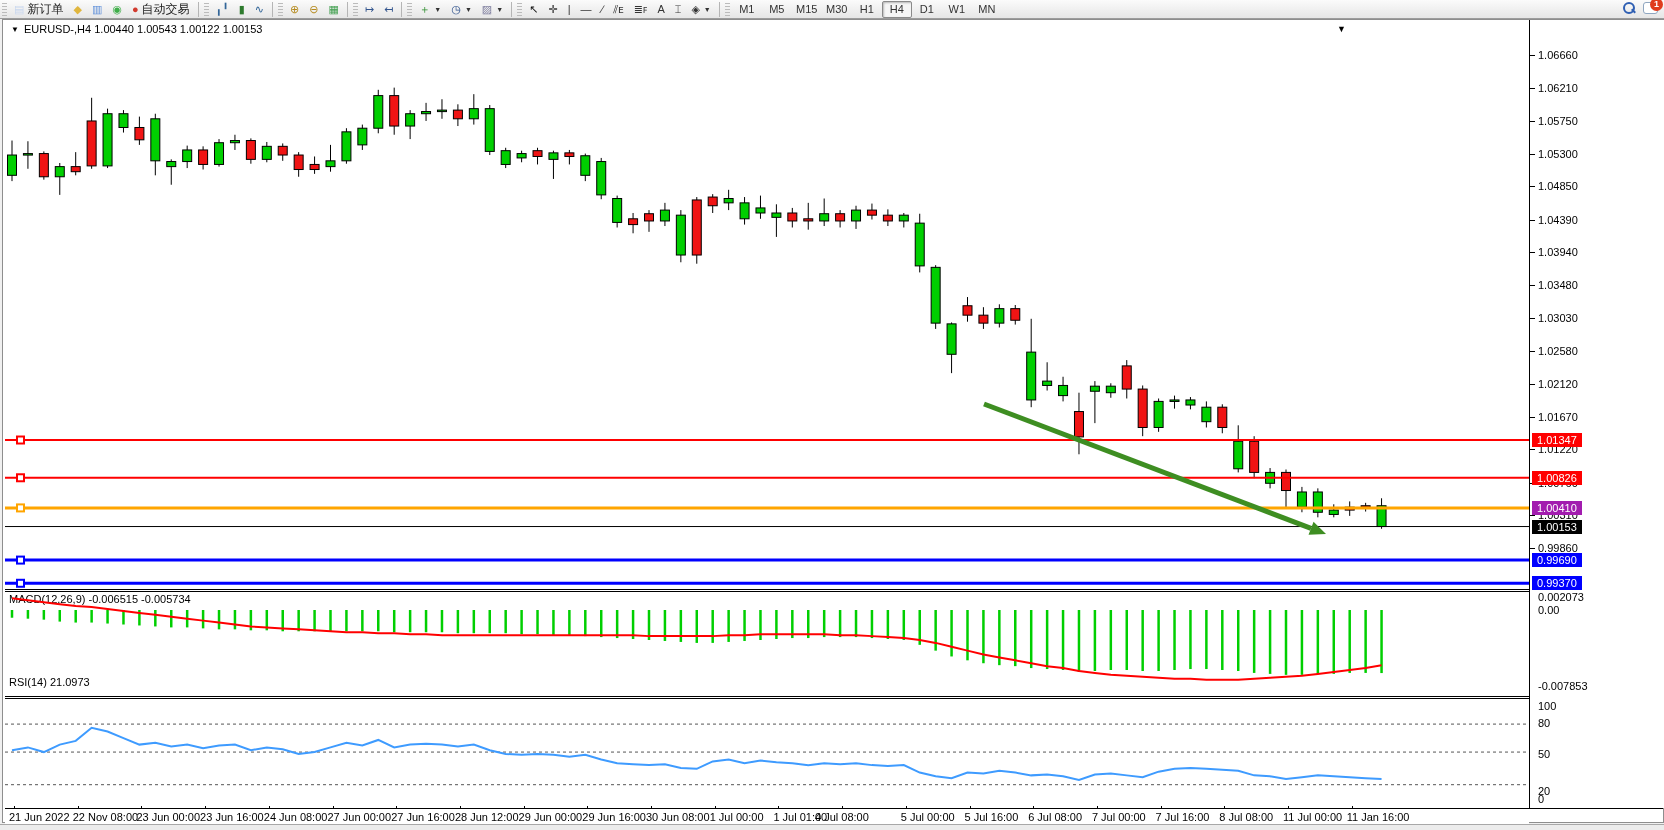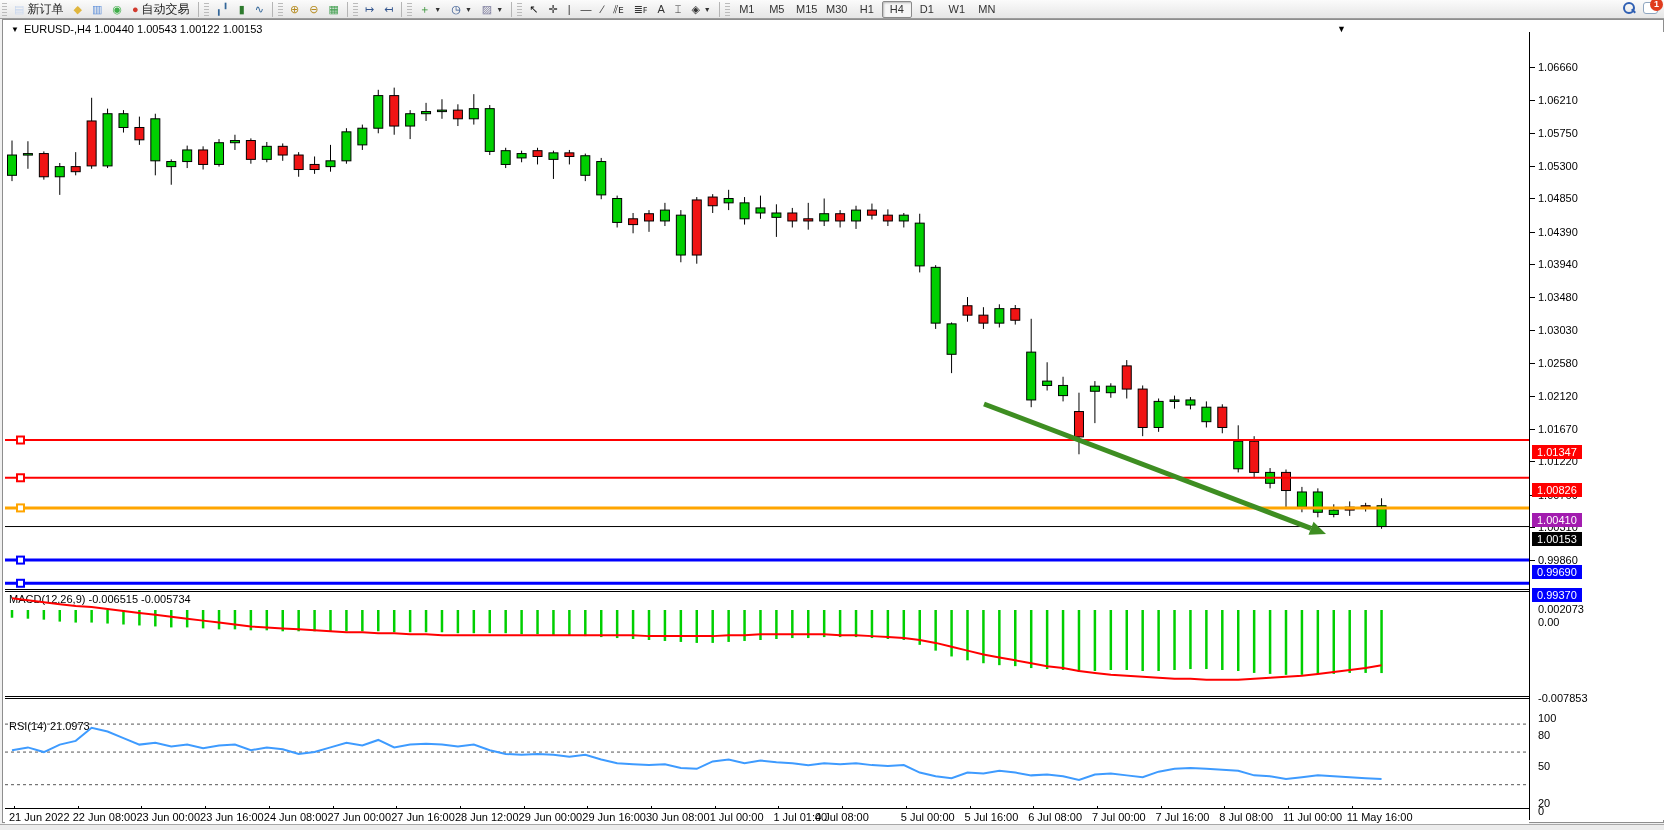--- a/index.html
+++ b/index.html
@@ -32,21 +32,21 @@
     border-radius:3px; background:#fff; }
   .bubble-badge { position:absolute; right:-6px; top:-5px; min-width:13px; height:13px;
     background:#e03c1e; color:#fff; border-radius:50%; font-size:9px; line-height:13px;
     text-align:center; font-weight:bold; padding:0 2px; }
 
   
   #chartwin { position:absolute; left:2px; top:19px; width:1662px; height:804px;
     background:#fff; border:1px solid #8e8e8e; }
   .pane-svg { position:absolute; left:2px; }
   .sepline { position:absolute; left:2px; width:1524px; height:1px; background:#000; }
-  #axis-col { position:absolute; left:1526px; top:12px; width:136px; height:788px;
+  #axis-col { position:absolute; left:1526px; top:0px; width:136px; height:788px;
     border-left:1px solid #000; background:#fff; font-size:11px; color:#000; }
   .ax-tick { position:absolute; left:0; width:5px; height:1px; background:#000; }
   .ax-label { position:absolute; left:8px; }
   .ax-badge { position:absolute; left:2px; height:14px; line-height:14px; padding:0 5px;
     color:#fff; font-size:11px; }
   #title-row { position:absolute; left:8px; top:3px; font-size:11px; color:#000;
     display:flex; align-items:center; gap:5px; }
   #title-row .tri { font-size:8px; }
   #shift-marker { position:absolute; left:1334px; top:4px; font-size:9px; color:#000; }
   .pane-label { position:absolute; left:6px; font-size:11px; color:#000; }
@@ -651,21 +651,21 @@
         <line x1="1312.8500000000001" y1="18.97951582867784" x2="1312.8500000000001" y2="82.89013035381751" stroke="#00cf00" stroke-width="2.5"></line>
         <line x1="1328.775" y1="18.97951582867784" x2="1328.775" y2="82.89013035381751" stroke="#00cf00" stroke-width="2.5"></line>
         <line x1="1344.7" y1="18.97951582867784" x2="1344.7" y2="81.9217877094972" stroke="#00cf00" stroke-width="2.5"></line>
         <line x1="1360.625" y1="18.97951582867784" x2="1360.625" y2="81.9217877094972" stroke="#00cf00" stroke-width="2.5"></line>
         <line x1="1376.55" y1="18.97951582867784" x2="1376.55" y2="82.06703910614526" stroke="#00cf00" stroke-width="2.5"></line>
         <polyline points="7,7.3594040968342656 22.925,9.296089385474861 38.85,11.232774674115458 54.775000000000006,13.169459962756052 70.7,15.106145251396649 86.625,16.074487895716945 102.55000000000001,18.01117318435754 118.47500000000001,19.94785847299814 134.4,21.884543761638735 150.32500000000002,23.82122905027933 166.25,25.757914338919928 182.175,27.69459962756052 198.10000000000002,29.63128491620112 214.025,31.567970204841714 229.95000000000002,33.50465549348231 245.875,35.44134078212291 261.8,36.4096834264432 277.725,37.378026070763504 293.65000000000003,38.3463687150838 309.575,39.31471135940409 325.5,40.2830540037244 341.425,41.2513966480447 357.35,41.2513966480447 373.27500000000003,42.219739292364984 389.20000000000005,42.219739292364984 405.125,43.18808193668529 421.05,43.18808193668529 436.975,44.15642458100559 452.90000000000003,44.15642458100559 468.82500000000005,44.15642458100559 484.75,44.15642458100559 500.675,44.15642458100559 516.6,44.15642458100559 532.525,44.15642458100559 548.45,44.15642458100559 564.375,44.15642458100559 580.3000000000001,44.15642458100559 596.225,44.15642458100559 612.15,44.15642458100559 628.075,44.15642458100559 644,45.12476722532589 659.9250000000001,45.12476722532589 675.85,45.12476722532589 691.775,45.12476722532589 707.7,45.12476722532589 723.625,44.15642458100559 739.5500000000001,44.15642458100559 755.475,43.18808193668529 771.4000000000001,43.18808193668529 787.325,43.18808193668529 803.25,43.18808193668529 819.1750000000001,43.18808193668529 835.1,44.15642458100559 851.0250000000001,44.15642458100559 866.95,45.12476722532589 882.875,46.093109869646185 898.8000000000001,47.061452513966486 914.725,48.99813780260708 930.6500000000001,51.903165735567974 946.575,55.77653631284916 962.5,59.649906890130346 978.4250000000001,63.523277467411546 994.35,66.42830540037244 1010.2750000000001,69.33333333333333 1026.2,72.23836126629422 1042.125,75.14338919925513 1058.05,77.08007448789571 1073.9750000000001,79.9851024208566 1089.9,81.9217877094972 1105.825,83.85847299813781 1121.75,84.8268156424581 1137.675,85.79515828677839 1153.6000000000001,86.76350093109869 1169.525,87.731843575419 1185.45,87.731843575419 1201.375,88.7001862197393 1217.3,88.7001862197393 1233.2250000000001,88.7001862197393 1249.15,87.731843575419 1265.075,86.76350093109869 1281,85.79515828677839 1296.925,84.8268156424581 1312.8500000000001,82.89013035381751 1328.775,80.95344506517691 1344.7,79.01675977653632 1360.625,77.08007448789571 1376.55,74.17504655493484" fill="none" stroke="#ff0000" stroke-width="2"></polyline>
       </svg>
     <div class="sepline" style="top:676px"></div>
     <div class="sepline" style="top:678px"></div>
 
-    <div class="pane-label" style="top:700px">RSI(14) 21.0973</div>
+    <div class="pane-label" style="top:656px">RSI(14) 21.0973</div>
     <svg id="rsi-svg" class="pane-svg" width="1524" height="110" style="top:678px">
         <line x1="0" y1="26.10169491525424" x2="1524" y2="26.10169491525424" stroke="#555" stroke-width="1" stroke-dasharray="3,3"></line>
         <line x1="0" y1="54.067796610169495" x2="1524" y2="54.067796610169495" stroke="#555" stroke-width="1" stroke-dasharray="3,3"></line>
         <line x1="0" y1="86.69491525423729" x2="1524" y2="86.69491525423729" stroke="#555" stroke-width="1" stroke-dasharray="3,3"></line>
         <polyline points="7,52.20338983050848 22.925,49.406779661016955 38.85,54.067796610169495 54.775000000000006,46.61016949152542 70.7,42.88135593220339 86.625,29.83050847457627 102.55000000000001,33.559322033898304 118.47500000000001,40.08474576271186 134.4,46.61016949152542 150.32500000000002,44.74576271186441 166.25,48.47457627118644 182.175,46.61016949152542 198.10000000000002,50.33898305084746 214.025,47.54237288135593 229.95000000000002,46.61016949152542 245.875,52.20338983050848 261.8,49.406779661016955 277.725,51.271186440677965 293.65000000000003,55.932203389830505 309.575,54.067796610169495 325.5,49.406779661016955 341.425,44.74576271186441 357.35,47.54237288135593 373.27500000000003,41.94915254237288 389.20000000000005,49.406779661016955 405.125,46.61016949152542 421.05,45.67796610169491 436.975,46.61016949152542 452.90000000000003,48.47457627118644 468.82500000000005,46.61016949152542 484.75,52.20338983050848 500.675,55.932203389830505 516.6,56.86440677966101 532.525,55.932203389830505 548.45,56.86440677966101 564.375,58.728813559322035 580.3000000000001,56.86440677966101 596.225,61.52542372881356 612.15,65.25423728813558 628.075,66.18644067796609 644,67.11864406779661 659.9250000000001,66.18644067796609 675.85,69.91525423728814 691.775,70.84745762711864 707.7,63.38983050847458 723.625,61.52542372881356 739.5500000000001,65.25423728813558 755.475,62.45762711864407 771.4000000000001,64.32203389830508 787.325,65.25423728813558 803.25,67.11864406779661 819.1750000000001,65.25423728813558 835.1,66.18644067796609 851.0250000000001,65.25423728813558 866.95,67.11864406779661 882.875,68.05084745762711 898.8000000000001,67.11864406779661 914.725,74.57627118644068 930.6500000000001,78.30508474576271 946.575,80.16949152542372 962.5,74.57627118644068 978.4250000000001,75.50847457627118 994.35,72.71186440677967 1010.2750000000001,74.57627118644068 1026.2,77.37288135593221 1042.125,76.4406779661017 1058.05,78.30508474576271 1073.9750000000001,82.03389830508475 1089.9,76.4406779661017 1105.825,75.50847457627118 1121.75,77.37288135593221 1137.675,79.23728813559322 1153.6000000000001,73.64406779661017 1169.525,70.84745762711864 1185.45,69.91525423728814 1201.375,70.84745762711864 1217.3,71.77966101694916 1233.2250000000001,72.71186440677967 1249.15,77.37288135593221 1265.075,78.30508474576271 1281,81.10169491525424 1296.925,79.23728813559322 1312.8500000000001,77.37288135593221 1328.775,78.30508474576271 1344.7,79.23728813559322 1360.625,80.16949152542372 1376.55,81.0084745762712" fill="none" stroke="#3e9bff" stroke-width="2"></polyline>
       </svg>
     <div class="sepline" style="top:788px; width:1658px"></div>
 
     <div id="axis-col">
         <div class="ax-tick" style="top:35.02816540775889px"></div>
@@ -712,21 +712,21 @@
         <div class="ax-label" style="top:680px">100</div>
         <div class="ax-label" style="top:697px">80</div>
         <div class="ax-label" style="top:728px">50</div>
         <div class="ax-label" style="top:765px">20</div>
         <div class="ax-label" style="top:773px">0</div>
       </div>
     <div id="time-row">
         <div class="t-tick" style="left:9px"></div>
         <div class="t-label" style="left:4px">21 Jun 2022</div>
         <div class="t-tick" style="left:72.7px"></div>
-        <div class="t-label" style="left:67.7px">22 Jun 08:00</div>
+        <div class="t-label" style="left:67.7px">22 Nov 08:00</div>
         <div class="t-tick" style="left:136.4px"></div>
         <div class="t-label" style="left:131.4px">23 Jun 00:00</div>
         <div class="t-tick" style="left:200.10000000000002px"></div>
         <div class="t-label" style="left:195.10000000000002px">23 Jun 16:00</div>
         <div class="t-tick" style="left:263.8px"></div>
         <div class="t-label" style="left:258.8px">24 Jun 08:00</div>
         <div class="t-tick" style="left:327.5px"></div>
         <div class="t-label" style="left:322.5px">27 Jun 00:00</div>
         <div class="t-tick" style="left:391.20000000000005px"></div>
         <div class="t-label" style="left:386.20000000000005px">27 Jun 16:00</div>
@@ -752,18 +752,18 @@
         <div class="t-label" style="left:1023.2px">6 Jul 08:00</div>
         <div class="t-tick" style="left:1091.9px"></div>
         <div class="t-label" style="left:1086.9px">7 Jul 00:00</div>
         <div class="t-tick" style="left:1155.6000000000001px"></div>
         <div class="t-label" style="left:1150.6000000000001px">7 Jul 16:00</div>
         <div class="t-tick" style="left:1219.3px"></div>
         <div class="t-label" style="left:1214.3px">8 Jul 08:00</div>
         <div class="t-tick" style="left:1283px"></div>
         <div class="t-label" style="left:1278px">11 Jul 00:00</div>
         <div class="t-tick" style="left:1346.7px"></div>
-        <div class="t-label" style="left:1341.7px">11 May 16:00</div>
+        <div class="t-label" style="left:1341.7px">11 Jan 16:00</div>
       </div>
   </div>
 
   <div id="statusbar"></div>
 </div>
 
 </body></html>

